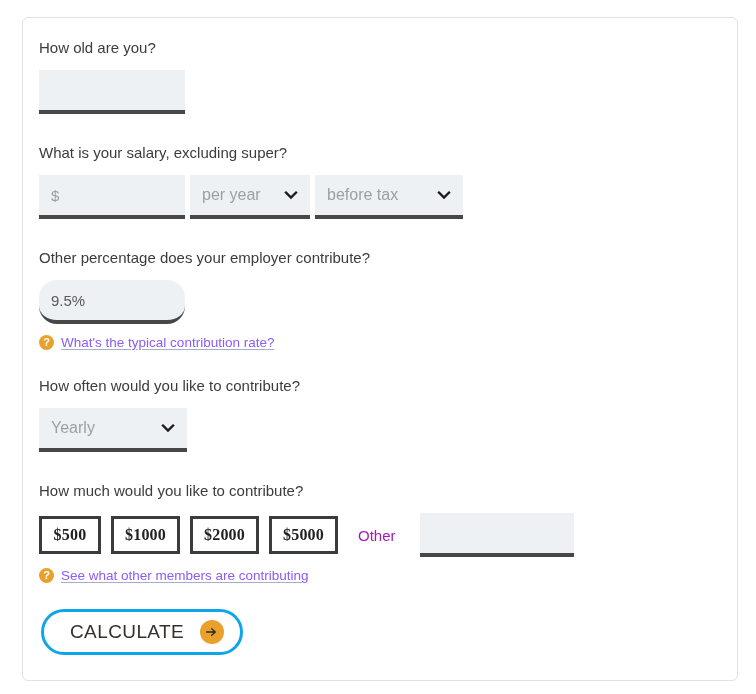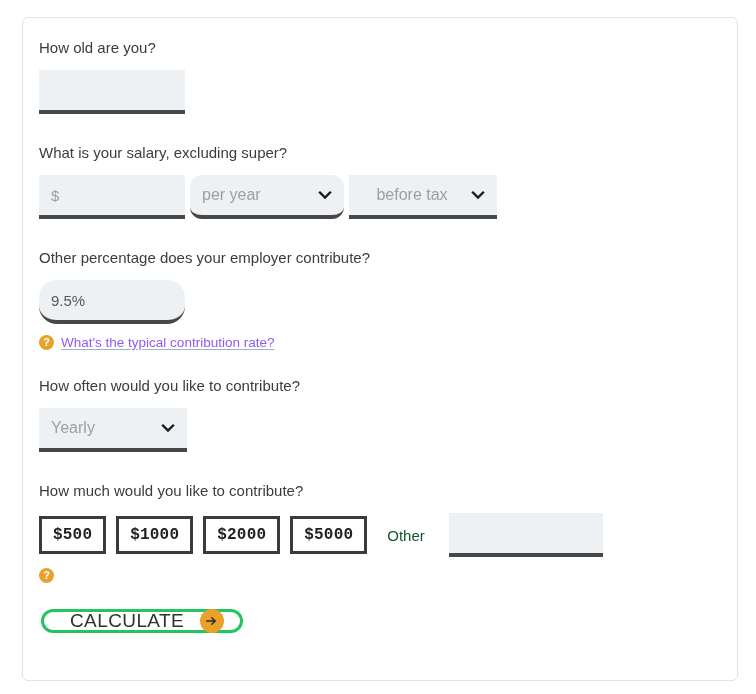--- a/index.html
+++ b/index.html
@@ -93,22 +93,22 @@
     position: absolute;
     right: 12px;
     top: 50%;
     transform: translateY(-50%);
     width: 14px;
     height: 14px;
     pointer-events: none;
   }
   .chev svg { display: block; }
 
-  .w-period { width: 154px; border-radius: 12px; }
-  .w-tax    { width: 148px; text-align: center; }
+  .w-period { width: 120px; }
+  .w-tax    { width: 148px; }
   .w-freq   { width: 148px; }
 
   .row { display: flex; align-items: flex-start; gap: 0; }
   .row > * + * { margin-left: 5px; }
 
   
   .help-link {
     display: flex;
     align-items: center;
     gap: 7px;
@@ -140,54 +140,54 @@
 
   
   .amount-row {
     display: flex;
     align-items: center;
   }
   .amt-btn {
     border: 3px solid #3b3b3b;
     background: #ffffff;
     color: #222222;
-    font-family: Liberation Mono, monospace;
+    font-family: Liberation Serif, serif;
     font-size: 16px;
     font-weight: bold;
     height: 38px;
     min-width: 62px;
     padding: 0 11px;
     margin-right: 10px;
     cursor: pointer;
     box-sizing: border-box;
     border-radius: 0;
     letter-spacing: 0.2px;
     text-align: center;
   }
   .other-label {
     font-size: 15px;
-    color: #14532d;
+    color: #a21caf;
     margin-left: 10px;
     margin-right: 24px;
   }
   .other-input {
     width: 130px;
   }
 
   
   .calc-btn {
     margin-top: 26px;
     margin-left: 2px;
     display: inline-flex;
     align-items: center;
     gap: 16px;
     background: #ffffff;
-    border: 3px solid #22c55e;
+    border: 3px solid #0ea5e9;
     border-radius: 999px;
-    height: 24px;
+    height: 46px;
     padding: 0 16px 0 26px;
     cursor: pointer;
     font-family: "Liberation Sans", sans-serif;
   }
   .calc-label {
     font-size: 19px;
     color: #33302e;
     letter-spacing: 0.4px;
   }
   .calc-arrow {
@@ -277,20 +277,21 @@
       <div class="amount-row">
         <button class="amt-btn" type="button">$500</button>
         <button class="amt-btn" type="button">$1000</button>
         <button class="amt-btn" type="button">$2000</button>
         <button class="amt-btn" type="button">$5000</button>
         <span class="other-label">Other</span>
         <input class="text-input other-input" type="text" placeholder="" style="">
       </div>
       <a class="help-link">
         <span class="help-icon">?</span>
+        <span class="help-text">See what other members are contributing</span>
       </a>
     </div>
 
     
     <button class="calc-btn" type="button">
       <span class="calc-label">CALCULATE</span>
       <span class="calc-arrow">
         <svg viewBox="0 0 24 24" width="16" height="16" aria-hidden="true">
           <path d="M4 12 H16 M11.5 7 L17 12 L11.5 17" fill="none" stroke="#2a2a2a" stroke-width="2" stroke-linecap="round" stroke-linejoin="round"></path>
         </svg>

